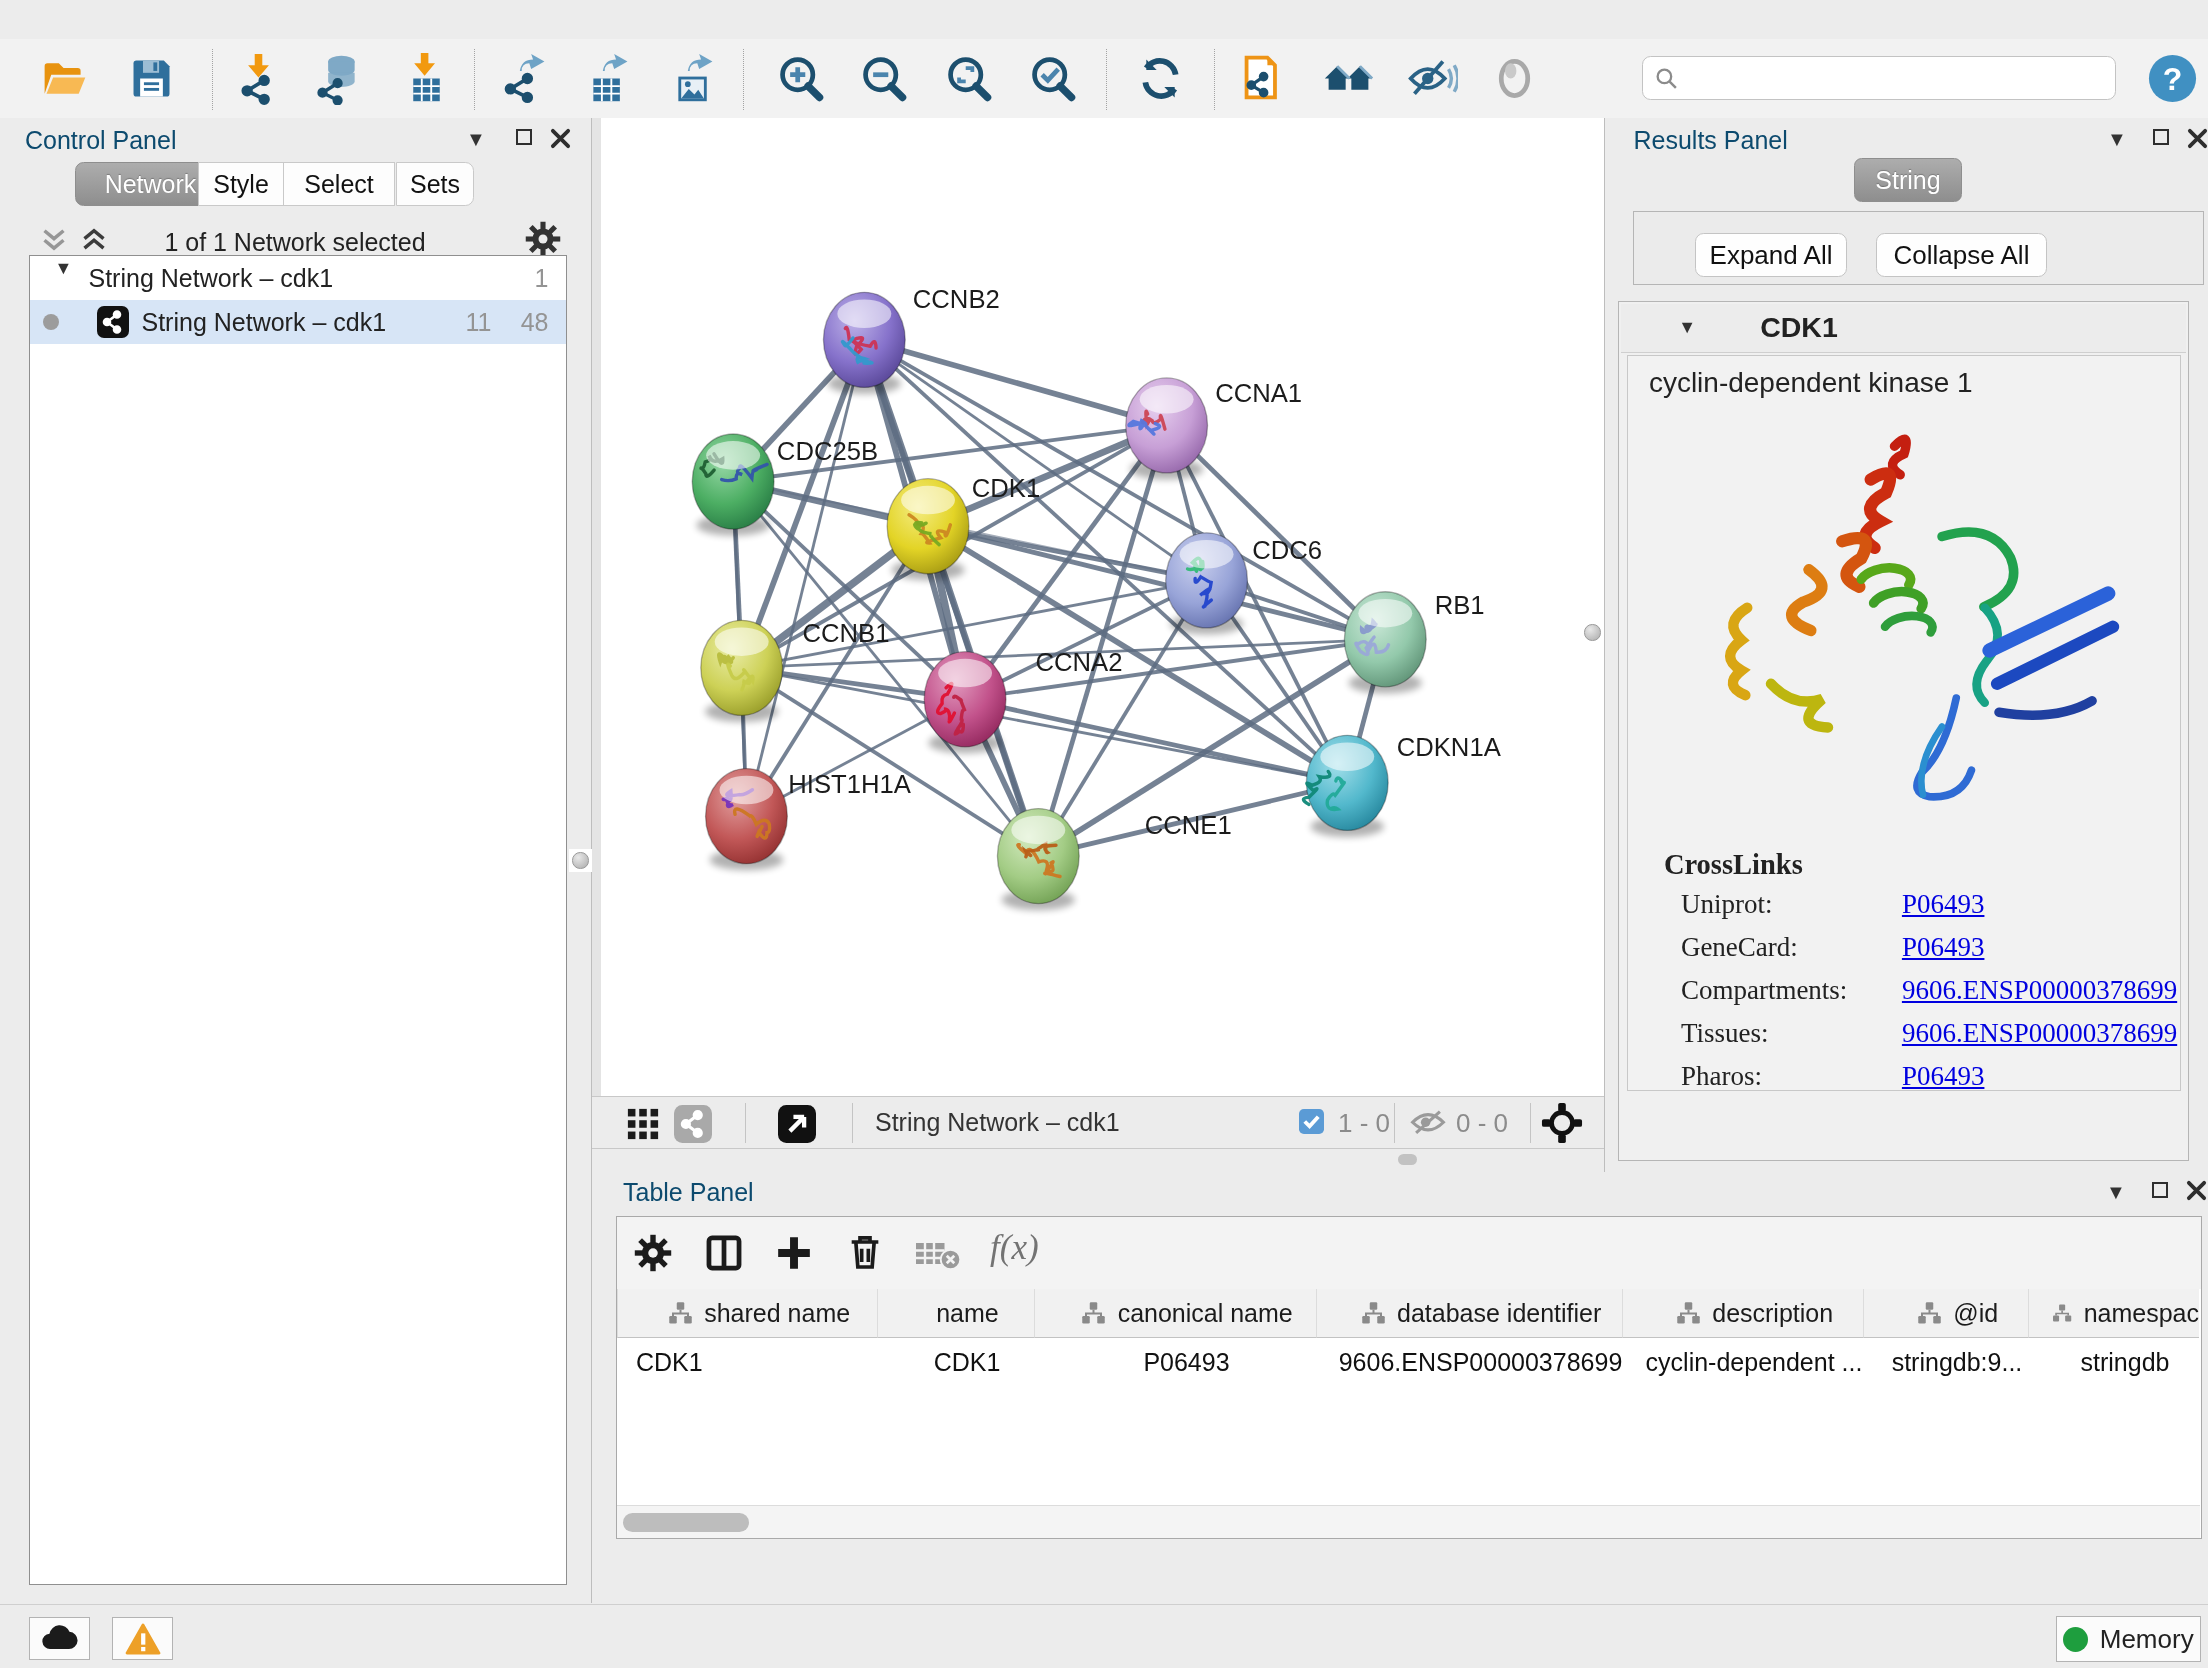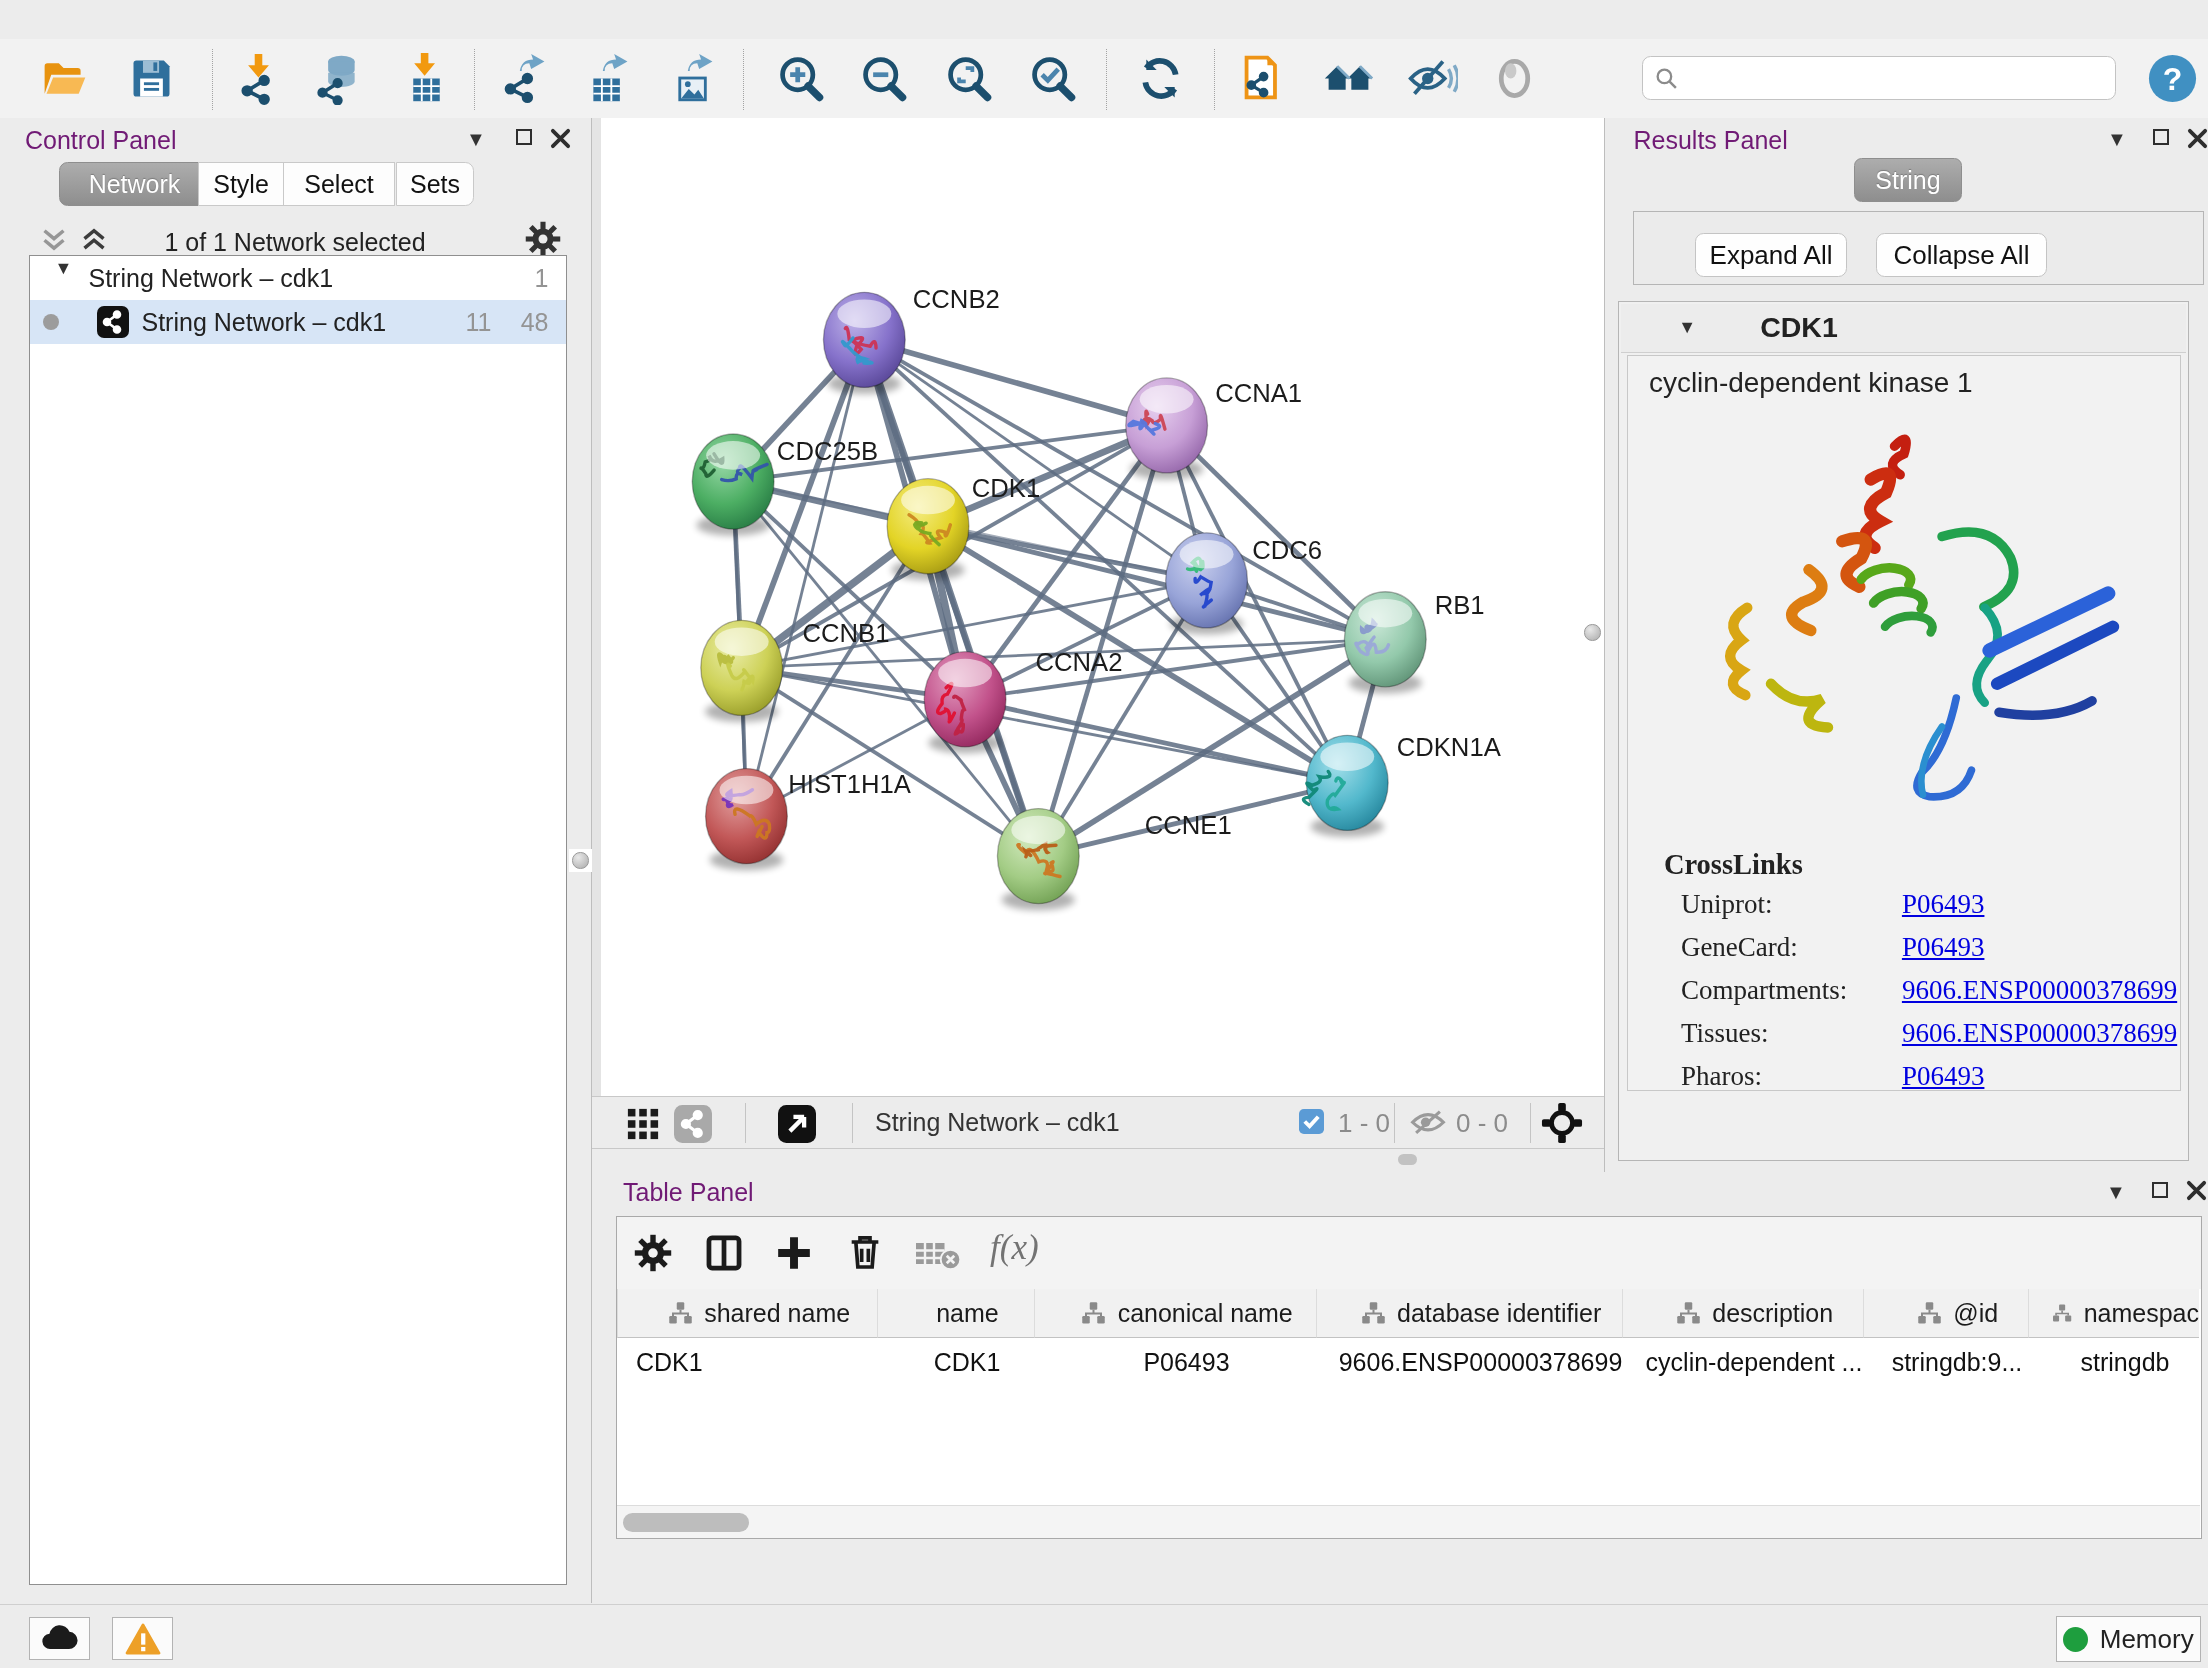--- a/index.html
+++ b/index.html
@@ -16,21 +16,21 @@
   
   .toolbar{position:absolute;left:0;top:39px;width:2208px;height:79px;background:#f2f2f2;
     border-bottom:1px solid #c6c6c6;}
   .tb-ic{position:absolute;top:13.3px;width:53px;height:53px;cursor:pointer;}
   .tb-sep{position:absolute;top:9.5px;height:61px;width:0;border-left:1.9px dotted #a3a3a3;}
   .searchbox{position:absolute;left:1642px;top:17px;width:474px;height:44px;background:#fff;
     border:1px solid #c3c3c3;border-radius:8.6px;display:flex;align-items:center;padding-left:11.4px;box-sizing:border-box;}
   .searchbox input{border:none;outline:none;font-size:24px;width:409px;background:transparent;
     font-family:"Liberation Sans",sans-serif;}
   
-  .panel-title{font-size:25px;color:#701a75;}
+  .panel-title{font-size:25px;color:#0c4a6e;}
   .tri{color:#333;font-size:20px;line-height:20px;}
   .sq{width:16px;height:16px;border:2.4px solid #2e2e2e;display:inline-block;box-sizing:border-box;}
   
   .ctab,.btab{position:absolute;top:0;height:44px;box-sizing:border-box;border:1px solid #c9c9c9;
     background:#fdfdfd;color:#111;font-size:25px;text-align:center;line-height:42px;cursor:pointer;}
   .ctab.sel,.btab.sel{background:linear-gradient(#adadad,#8e8e8e);color:#fff;border-color:#8e8e8e;
     text-shadow:0 -1px 1px rgba(0,0,0,.25);}
   .tree-box{position:absolute;left:28.5px;top:255px;width:538px;height:1330px;background:#fff;
     border:1.9px solid #8f8f8f;box-sizing:border-box;}
   .tree-row{position:relative;width:100%;height:44px;font-size:25px;line-height:44px;}
@@ -203,21 +203,21 @@
   </div>
 
   <div class="abs" style="left:0;top:118px;width:592px;height:1485px;background:#ececec;border-right:1.9px solid #bdbdbd;box-sizing:border-box;">
     <span class="abs panel-title" style="left:25px;top:7.6px;">Control Panel</span>
     <span class="abs tri" style="left:466px;top:11.4px;">▼</span>
     <span class="abs sq" style="left:516px;top:11.4px;"></span>
     <svg class="abs" style="left:550px;top:9.5px" width="21" height="21" viewBox="0 0 22 22">
         <path d="M3 3l16 16M19 3L3 19" stroke="#2e2e2e" stroke-width="4" stroke-linecap="round"></path>
       </svg>
     <div class="abs" style="left:59px;top:44px;width:415px;height:44px;">
-        <div class="ctab sel" style="left: 0px; width: 151px; border-radius: 8.6px 0px 0px 8.6px;">Network</div>
+        <div class="ctab sel" style="left: 16px; width: 151px; border-radius: 8.6px 0px 0px 8.6px;">Network</div>
         <div class="ctab" style="left: 139px; width: 86px;">Style</div>
         <div class="ctab" style="left: 224px; width: 112px;">Select</div>
         <div class="ctab" style="left: 337px; width: 78px; border-radius: 0px 8.6px 8.6px 0px;">Sets</div>
       </div>
     <svg class="abs" style="left:38px;top:108px" width="32" height="28.5" viewBox="0 0 20 18">
         <path d="M4 3l6 5 6-5M4 9l6 5 6-5" fill="none" stroke="#969696" stroke-width="2.2"></path>
       </svg>
     <svg class="abs" style="left:78px;top:108px" width="32" height="28.5" viewBox="0 0 20 18">
         <path d="M4 8l6-5 6 5M4 14l6-5 6 5" fill="none" stroke="#3c3c3c" stroke-width="2.2"></path>
       </svg>

